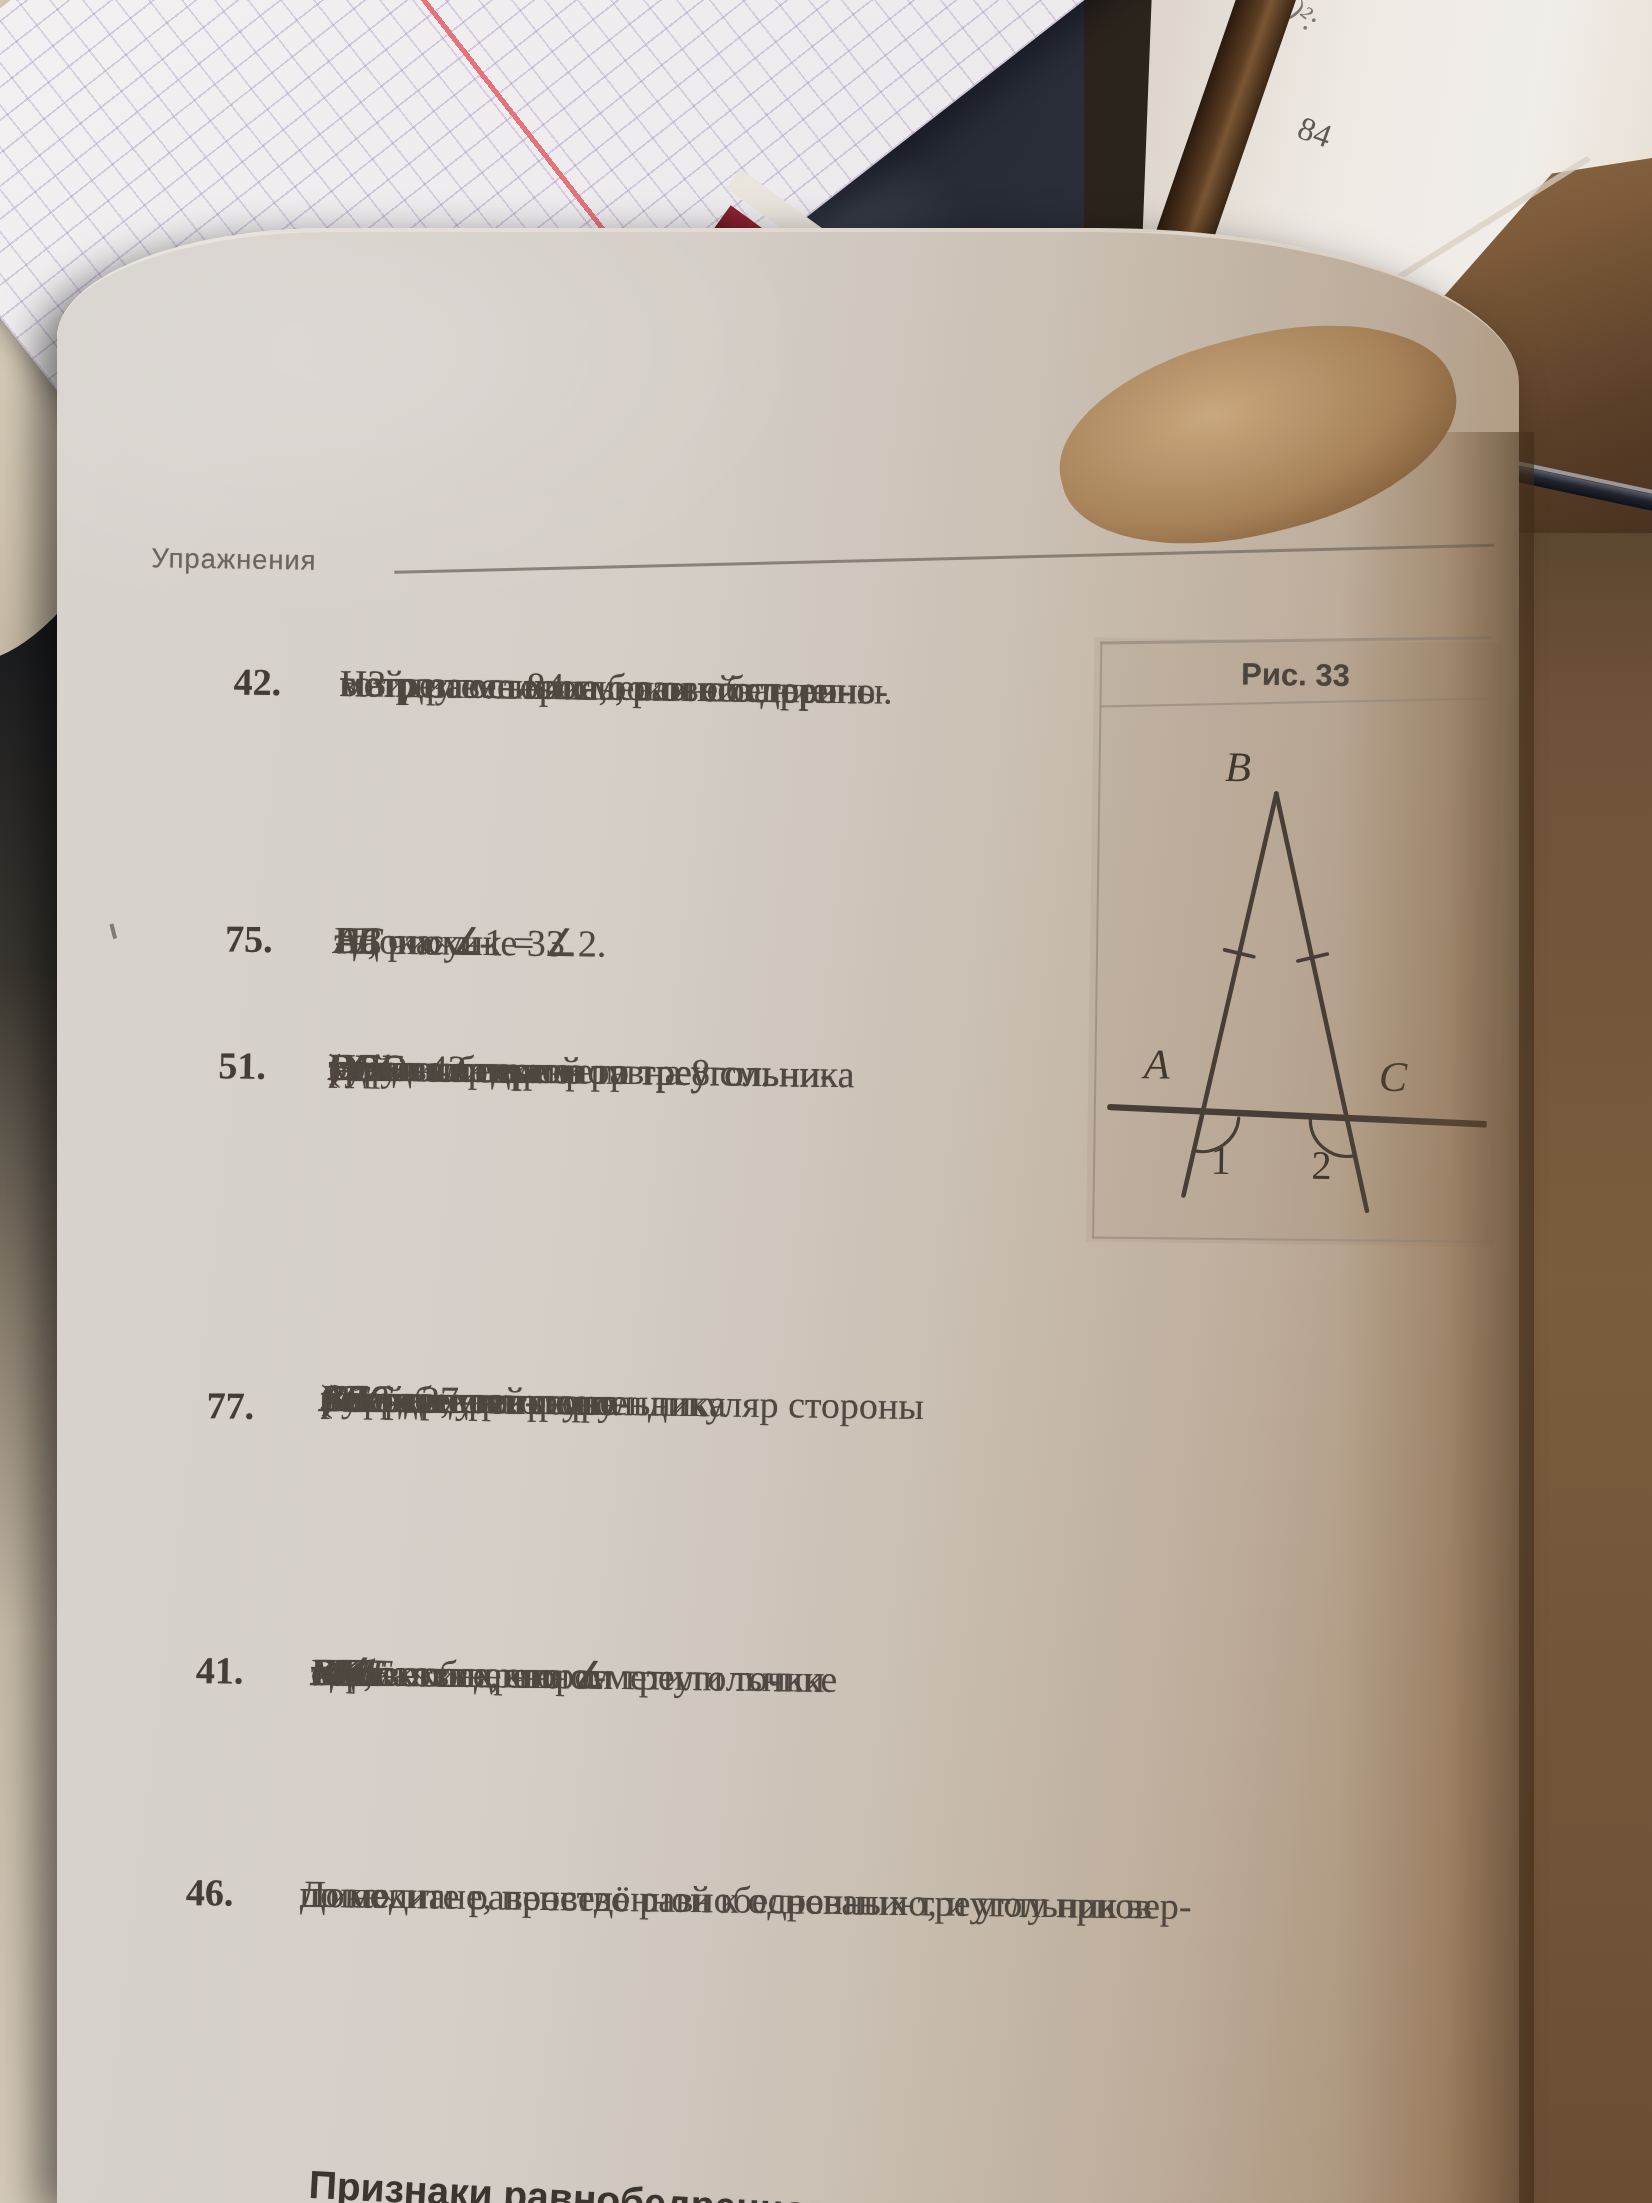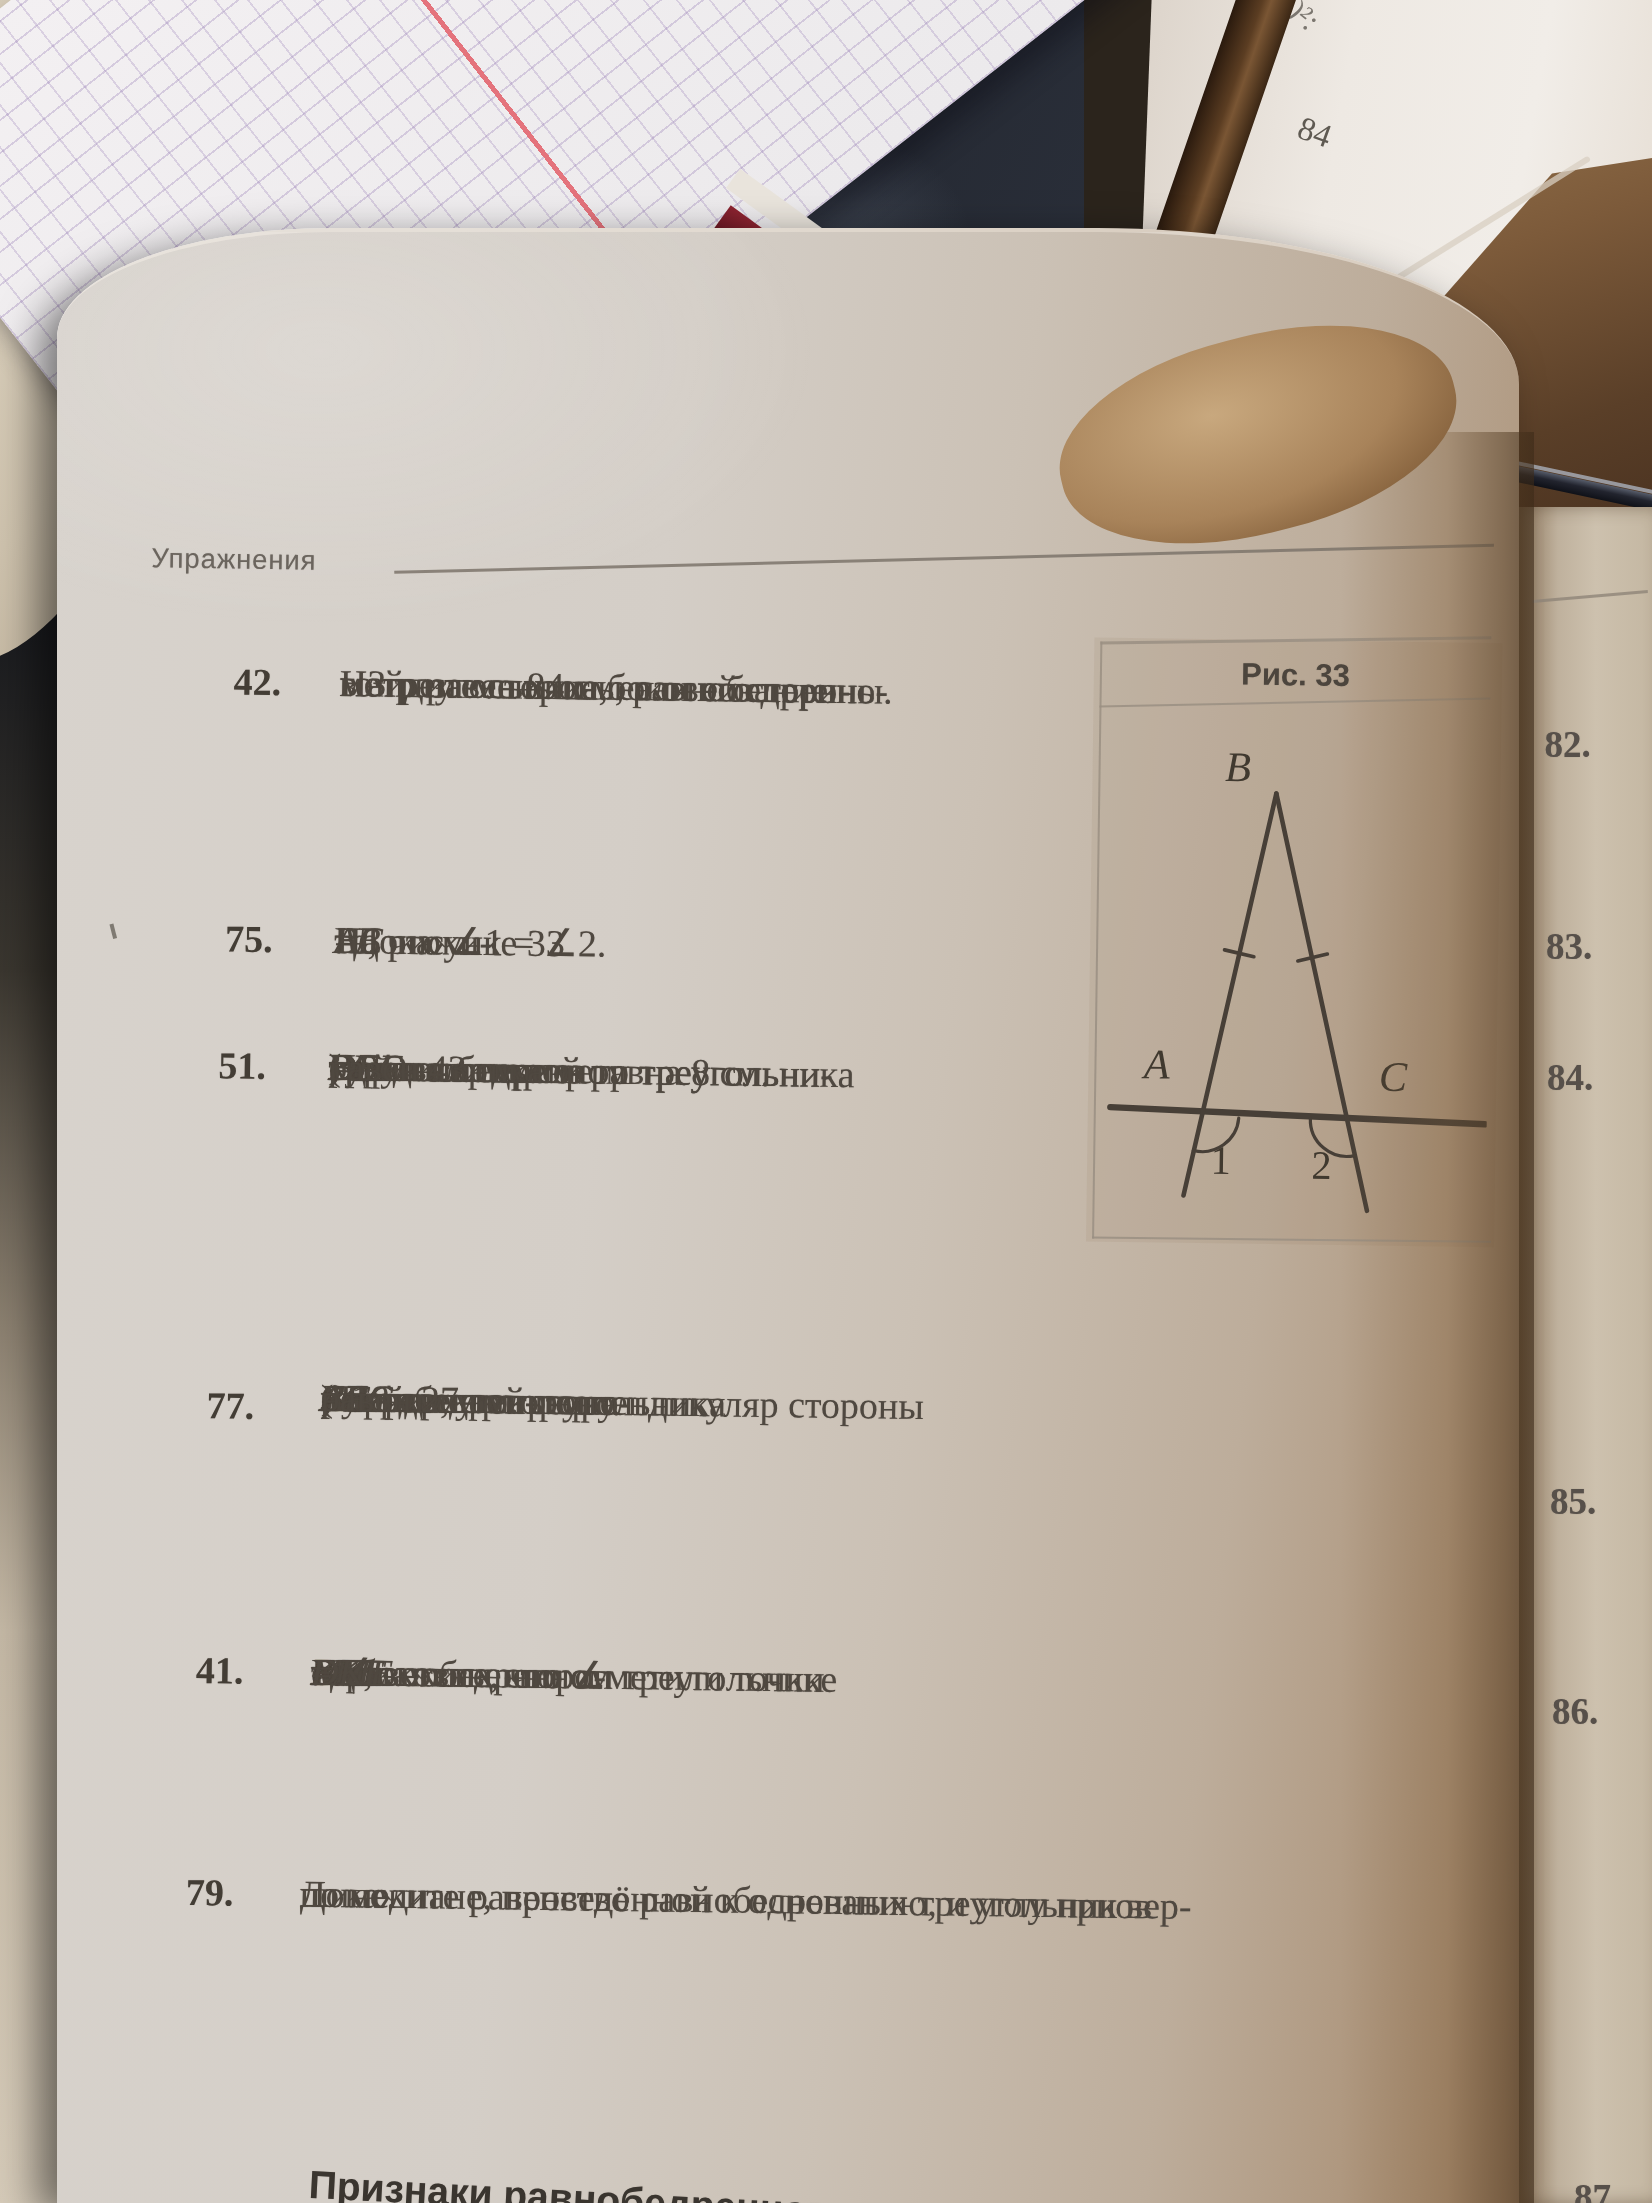--- a/index.html
+++ b/index.html
@@ -130,31 +130,20 @@
   <div class="hw-expr t">5)²:</div>
   <div class="hw-num t">84</div>
   <div class="white-sliver"></div>
   <div class="red-sliver"></div>
   <div class="strap"></div>
   <div class="wood"></div>
   <div class="wood-highlight"></div>
   <div class="pen"></div>
   <div class="pen-glint"></div>
 
-  <div class="next-page">
-    <div class="np-rule"></div>
-    <div id="np-nums" style="left:0;top:0;width:136px;height:1697px;">
-        <div class="np-num" style="left: 27.5px; top: 216px;">82.</div>
-        <div class="np-num" style="left: 29px; top: 418px;">83.</div>
-        <div class="np-num" style="left: 30px; top: 549px;">84.</div>
-        <div class="np-num" style="left: 33px; top: 973px;">85.</div>
-        <div class="np-num" style="left: 35px; top: 1183px;">86.</div>
-        <div class="np-num" style="left: 57px; top: 1669px;">87</div>
-      </div>
-  </div>
 
   <div class="page">
     <div class="content">
       <div class="header-label t">Упражнения</div>
       <div class="header-rule"></div>
       <div class="stray-mark"></div>
 
       <div id="problems" style="left:0;top:0;width:1462px;height:1976px;">
           <div class="problem t" style="top: 413px; left: 289px;">
             <div class="pnum" style="left: -106px; top: 0px;">42.</div>
@@ -271,21 +260,21 @@
               <span> = </span>
               <i>FK</i>
               <span>. Докажите, что ∠</span>
               <i>DME</i>
               <span> = ∠</span>
               <i>DKE</i>
               <span>.</span>
             </div>
           </div>
           <div class="problem t" style="top: 1624px; left: 266px;">
-            <div class="pnum" style="left: -114px; top: 0px;">79.</div>
+            <div class="pnum" style="left: -114px; top: 0px;">46.</div>
             <div class="line w-f" style="position: relative;">
               <span>Докажите равенство равнобедренных треугольников</span>
             </div>
             <div class="line w-f" style="position: relative;">
               <span>по медиане, проведённой к основанию, и углу при вер-</span>
             </div>
             <div class="line w-s" style="position: relative;">
               <span>шине.</span>
             </div>
           </div>

